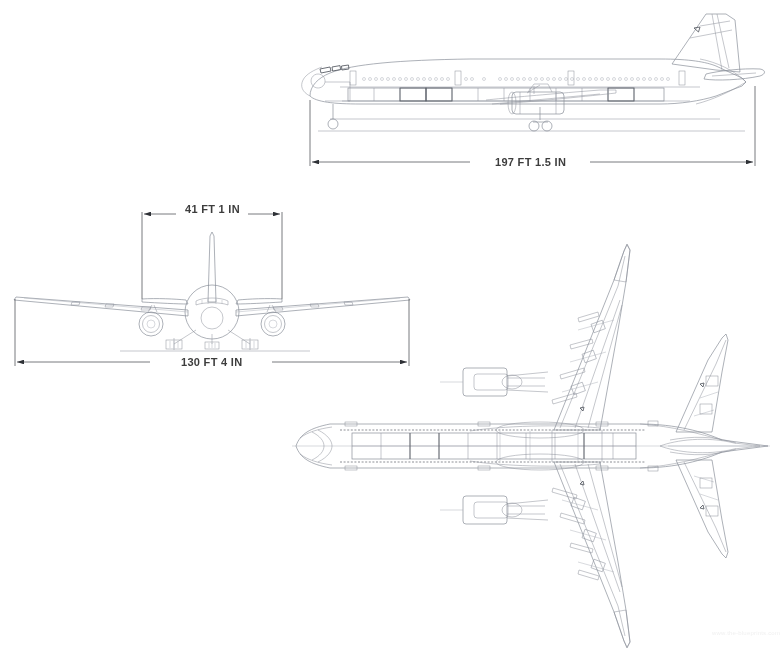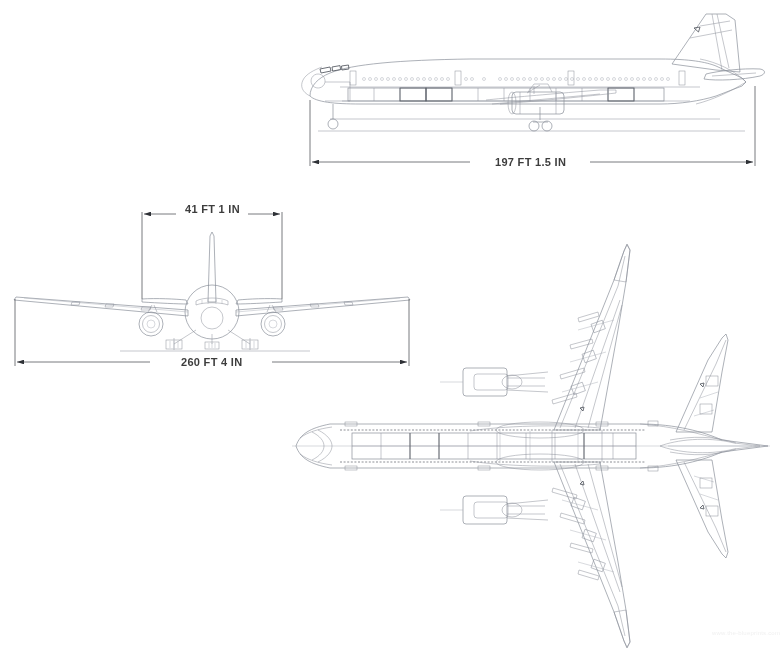--- a/index.html
+++ b/index.html
@@ -424,17 +424,17 @@
       <path class="ln2" d="M470,461 C500,466 560,468 600,464 L600,462"></path>
       <ellipse class="ln2" cx="540" cy="430" rx="44" ry="8"></ellipse>
       <ellipse class="ln2" cx="540" cy="462" rx="44" ry="8"></ellipse>
     </g>
   </svg>
 
   <div class="dimlabel" style="left:491px; top:156px;">197 FT 1.5 IN</div>
 
   <div class="dimlabel" style="left:181px; top:203px;">41 FT 1 IN</div>
 
-  <div class="dimlabel" style="left:177px; top:356px;">260 FT 4 IN</div>
+  <div class="dimlabel" style="left:177px; top:356px;">130 FT 4 IN</div>
 
   <div class="watermark" style="left:712px; top:630px;">www.the-blueprints.com</div>
 
 </div>
 
 </body></html>

